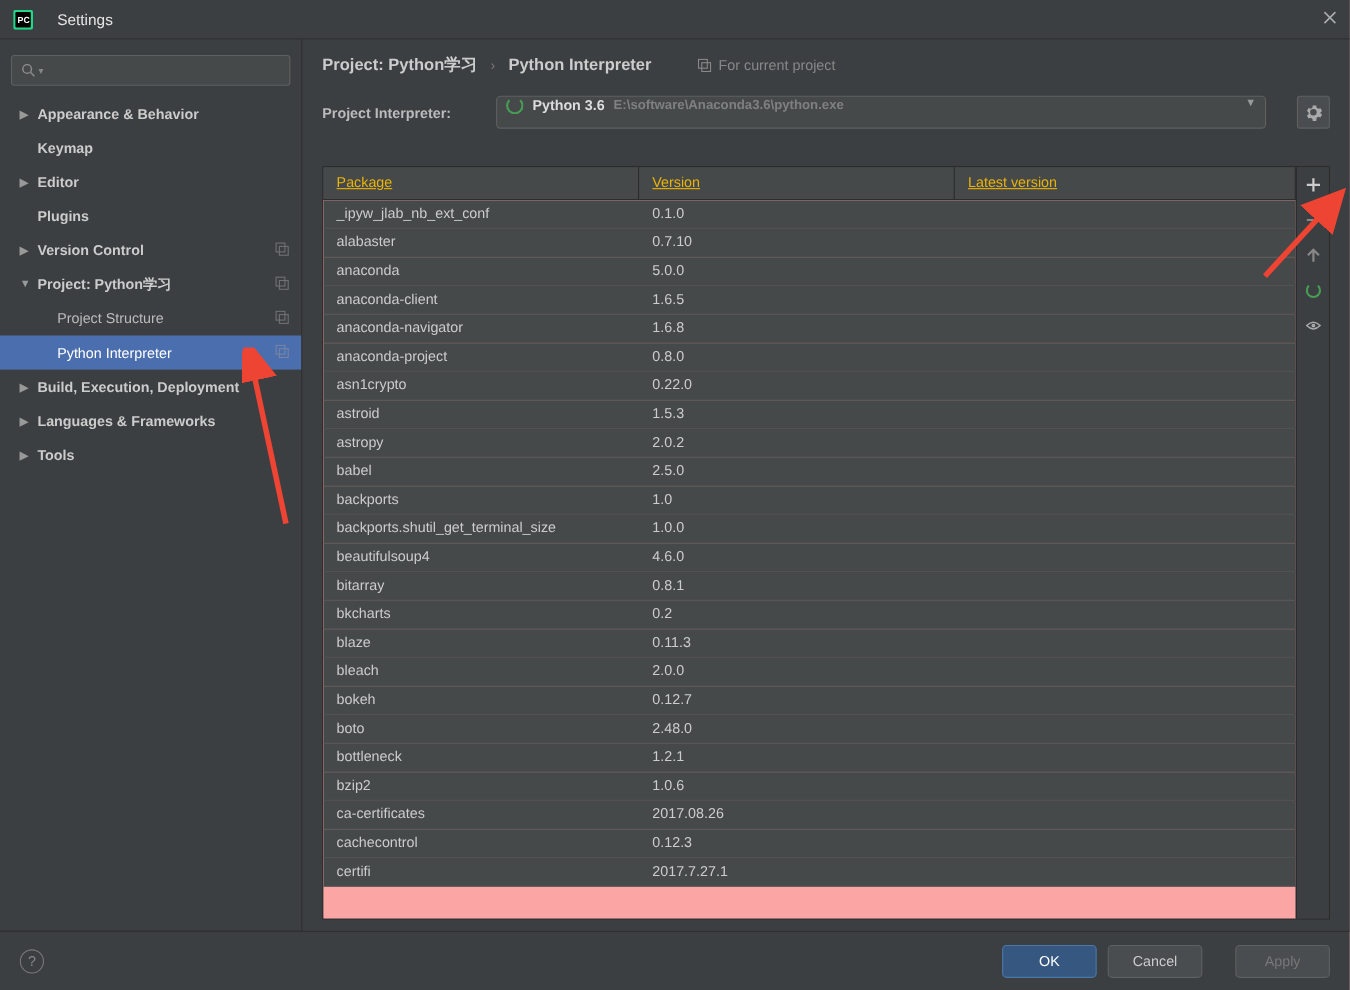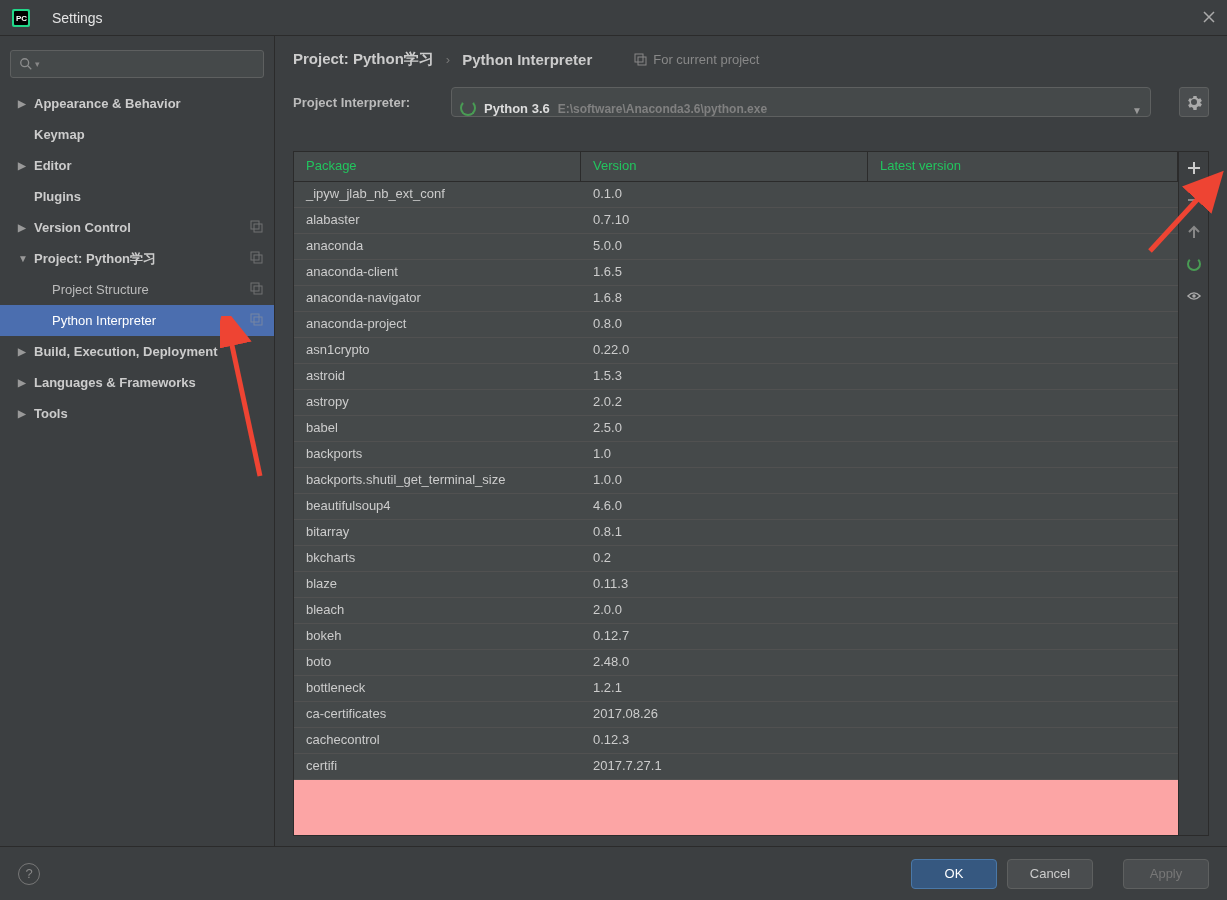--- a/index.html
+++ b/index.html
@@ -112,21 +112,21 @@
   font-weight: bold;
 }
 .interp-row .lbl { color: #bbbbbb; min-width: 130px; }
 .interp-select {
   flex: 1;
   height: 30px;
   background: #45494a;
   border: 1px solid #5e6060;
   border-radius: 4px;
   display: flex;
-  align-items: flex-end;
+  align-items: flex-start;
   padding: 0 8px;
   gap: 8px;
 }
 .interp-select .circle {
   width: 16px; height: 16px; border: 2px solid #499c54; border-radius: 50%;
   border-top-color: transparent;
 }
 .interp-select .pname { color: #dddddd; }
 .interp-select .ppath { color: #808080; font-size: 12px; }
 .interp-select .dd { margin-left: auto; color: #999; font-size: 10px; }
@@ -153,23 +153,24 @@
   min-width: 0;
 }
 .pkg-header {
   display: flex;
   background: #45494a;
   border-bottom: 1px solid #2b2b2b;
   height: 30px;
 }
 .pkg-header .th {
   padding: 6px 12px;
-  color: #22c55e;
+  color: #eab308;
   border-right: 1px solid #2b2b2b;
   font-size: 13px;
+  text-decoration: underline;
 }
 .col-pkg { width: 287px; }
 .col-ver { width: 287px; }
 .col-lat { flex: 1; }
 .pkg-rows {
   flex: 1;
   overflow-y: auto;
   background: #fca5a5;
 }
 .pkg-row {
@@ -464,20 +465,25 @@
               <div class="td col-lat"></div>
             </div>
             <div class="pkg-row">
               <div class="td col-pkg">boto</div>
               <div class="td col-ver">2.48.0</div>
               <div class="td col-lat"></div>
             </div>
             <div class="pkg-row">
               <div class="td col-pkg">bottleneck</div>
               <div class="td col-ver">1.2.1</div>
+              <div class="td col-lat"></div>
+            </div>
+            <div class="pkg-row">
+              <div class="td col-pkg">bzip2</div>
+              <div class="td col-ver">1.0.6</div>
               <div class="td col-lat"></div>
             </div>
             <div class="pkg-row">
               <div class="td col-pkg">ca-certificates</div>
               <div class="td col-ver">2017.08.26</div>
               <div class="td col-lat"></div>
             </div>
             <div class="pkg-row">
               <div class="td col-pkg">cachecontrol</div>
               <div class="td col-ver">0.12.3</div>

